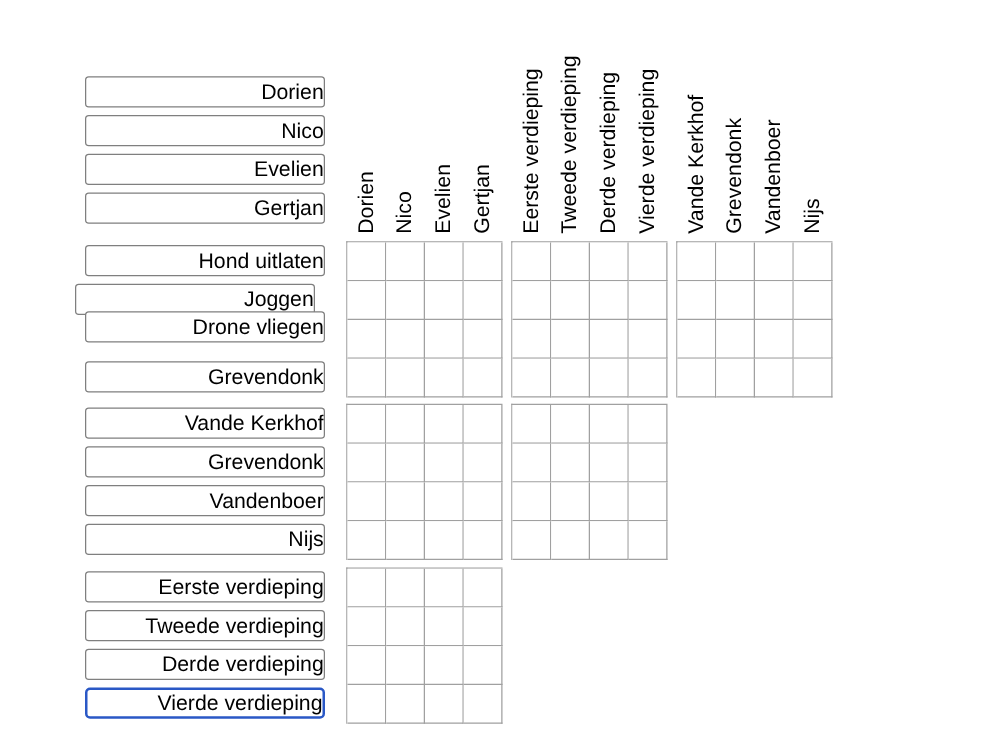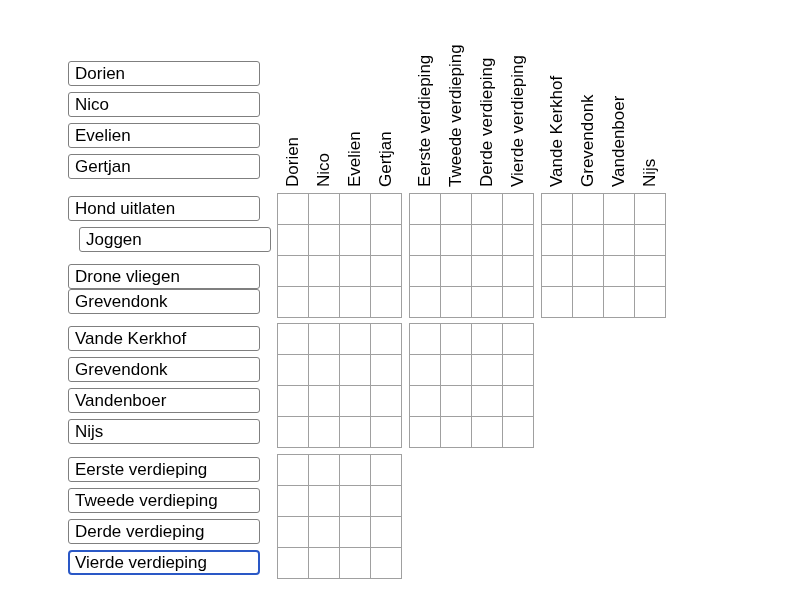--- a/index.html
+++ b/index.html
@@ -4,20 +4,21 @@
 <style>
   html, body { margin: 0; padding: 0; background: #ffffff; }
   .stage {
     position: relative;
     width: 800px;
     height: 600px;
     background: var(--bg, #ffffff);
     font-family: "Liberation Sans", sans-serif;
     color: var(--text, #000000);
     overflow: hidden;
+    text-align: right;
   }
   .label-box {
     position: absolute;
     width: 192px;
     height: 25px;
     box-sizing: border-box;
     background: #ffffff;
     border: 1px solid var(--box-border, #7f7f7f);
     border-radius: 3px;
     font-size: 17px;
@@ -60,22 +61,22 @@
 </style>
 </head>
 <body>
 
 <div class="stage" style="--bg: #ffffff; --text: #000000; --box-border: #7f7f7f; --grid-line: #a0a0a0; --sel-border: #2a58c6;">
     <div class="label-box" style="left: 68px; top: 61px;">Dorien</div>
     <div class="label-box" style="left: 68px; top: 92px;">Nico</div>
     <div class="label-box" style="left: 68px; top: 123px;">Evelien</div>
     <div class="label-box" style="left: 68px; top: 154px;">Gertjan</div>
     <div class="label-box" style="left: 68px; top: 196px;">Hond uitlaten</div>
-    <div class="label-box" style="left: 79px; top: 227px;">Joggen</div>
-    <div class="label-box" style="left: 68px; top: 264px;">Drone vliegen</div>
+    <div class="label-box" style="left: 60px; top: 227px;">Joggen</div>
+    <div class="label-box" style="left: 68px; top: 249px;">Drone vliegen</div>
     <div class="label-box" style="left: 68px; top: 289px;">Grevendonk</div>
     <div class="label-box" style="left: 68px; top: 326px;">Vande Kerkhof</div>
     <div class="label-box" style="left: 68px; top: 357px;">Grevendonk</div>
     <div class="label-box" style="left: 68px; top: 388px;">Vandenboer</div>
     <div class="label-box" style="left: 68px; top: 419px;">Nijs</div>
     <div class="label-box" style="left: 68px; top: 457px;">Eerste verdieping</div>
     <div class="label-box" style="left: 68px; top: 488px;">Tweede verdieping</div>
     <div class="label-box" style="left: 68px; top: 519px;">Derde verdieping</div>
     <div class="label-box selected" style="left: 68px; top: 550px;">Vierde verdieping</div>
     <div class="col-header" style="left: 283px; top: 187px;">Dorien</div>

